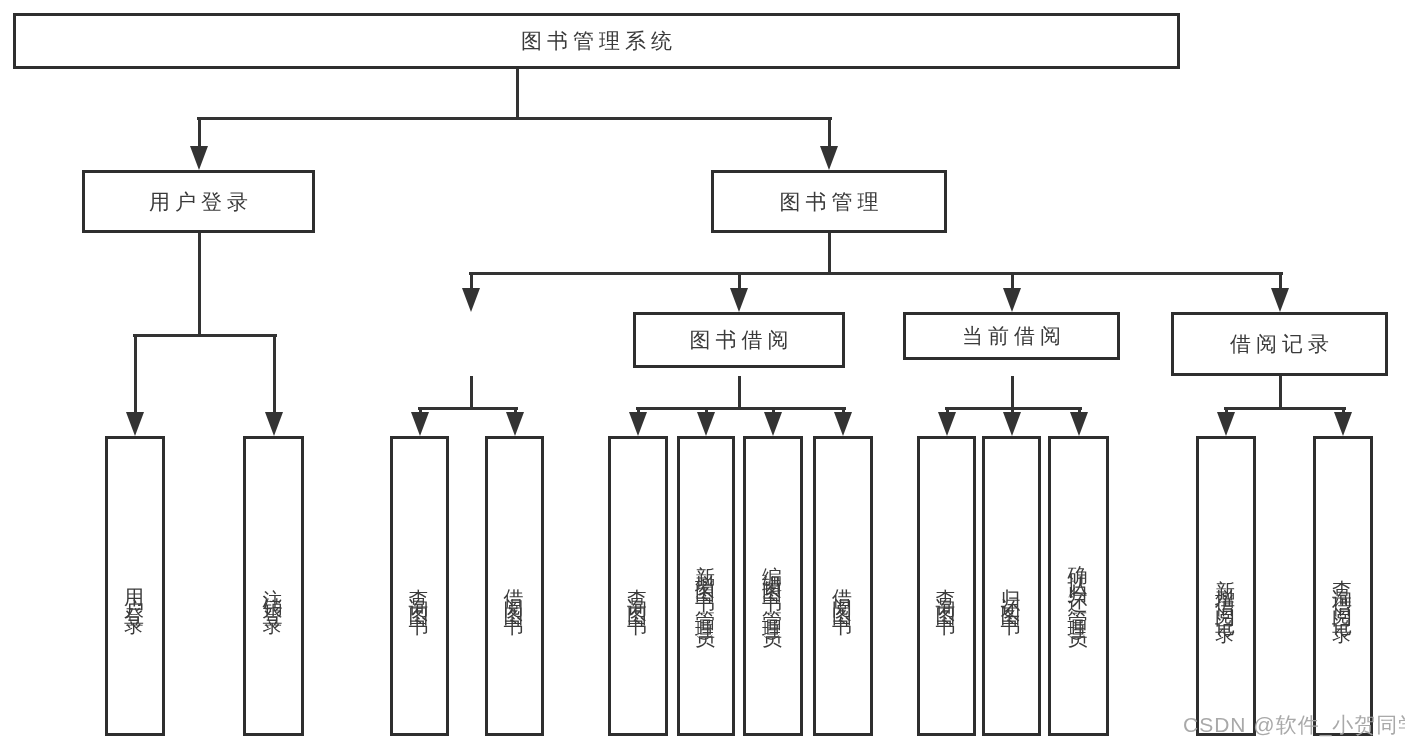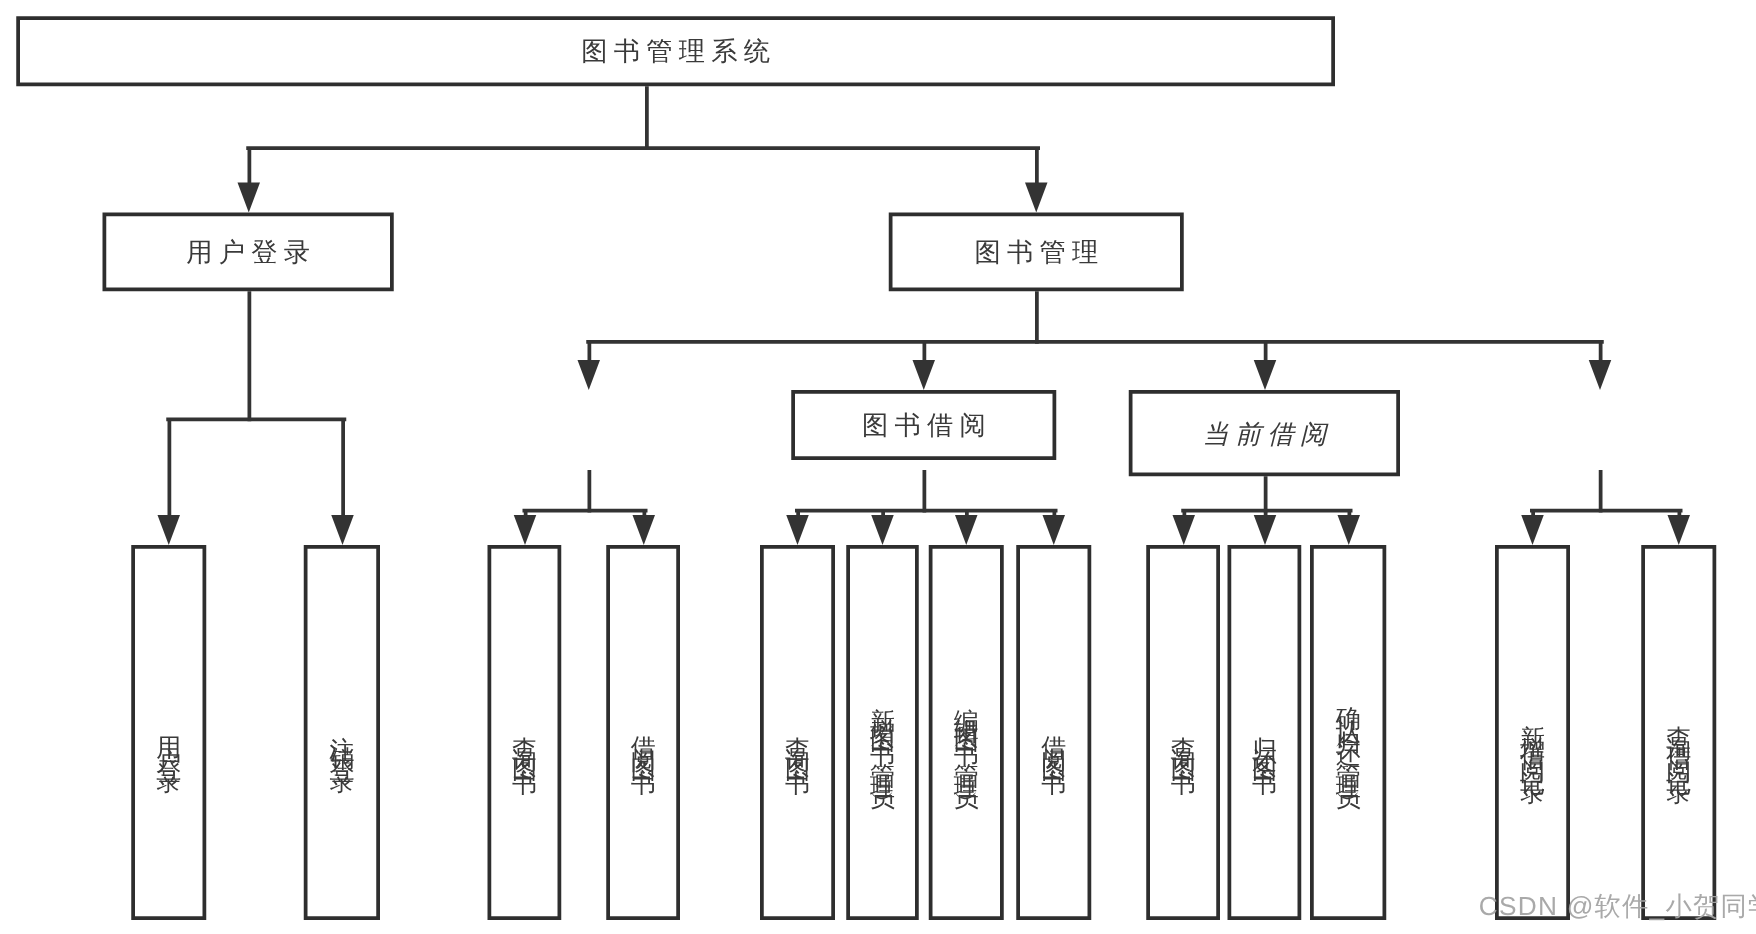--- a/index.html
+++ b/index.html
@@ -83,27 +83,28 @@
       <div class="arrow" style="left: 697px; top: 412px;"></div>
       <div class="arrow" style="left: 764px; top: 412px;"></div>
       <div class="arrow" style="left: 834px; top: 412px;"></div>
       <div class="arrow" style="left: 938px; top: 412px;"></div>
       <div class="arrow" style="left: 1003px; top: 412px;"></div>
       <div class="arrow" style="left: 1070px; top: 412px;"></div>
       <div class="arrow" style="left: 1217px; top: 412px;"></div>
       <div class="arrow" style="left: 1334px; top: 412px;"></div>
     </div>
 
-  <div class="box hbox" style="left:13px;top:13px;width:1055px;height:56px;">图书管理系统</div>
+  <div class="box hbox" style="left:13px;top:13px;width:1167px;height:56px;">图书管理系统</div>
 
   <div class="box hbox" style="left:82px;top:170px;width:233px;height:63px;">用户登录</div>
   <div class="box hbox" style="left:711px;top:170px;width:236px;height:63px;">图书管理</div>
 
   <div class="box hbox" style="left:633px;top:312px;width:212px;height:56px;">图书借阅</div>
-  <div class="box hbox" style="left:903px;top:312px;width:217px;height:69px;font-style:italic;">当前借阅</div>
+  <div class="box hbox" style="left:903px;top:312px;width:217px;height:48px;">当前借阅</div>
+  <div class="box hbox" style="left:1171px;top:312px;width:217px;height:64px;">借阅记录</div>
 
   <div class="box vbox" style="left:105px;top:436px;width:60px;height:300px;">
     <span class="vtext">用户登录</span>
   </div>
   <div class="box vbox" style="left:243px;top:436px;width:61px;height:300px;">
     <span class="vtext">注销登录</span>
   </div>
 
   <div class="box vbox" style="left:390px;top:436px;width:59px;height:300px;">
     <span class="vtext">查询图书</span>

